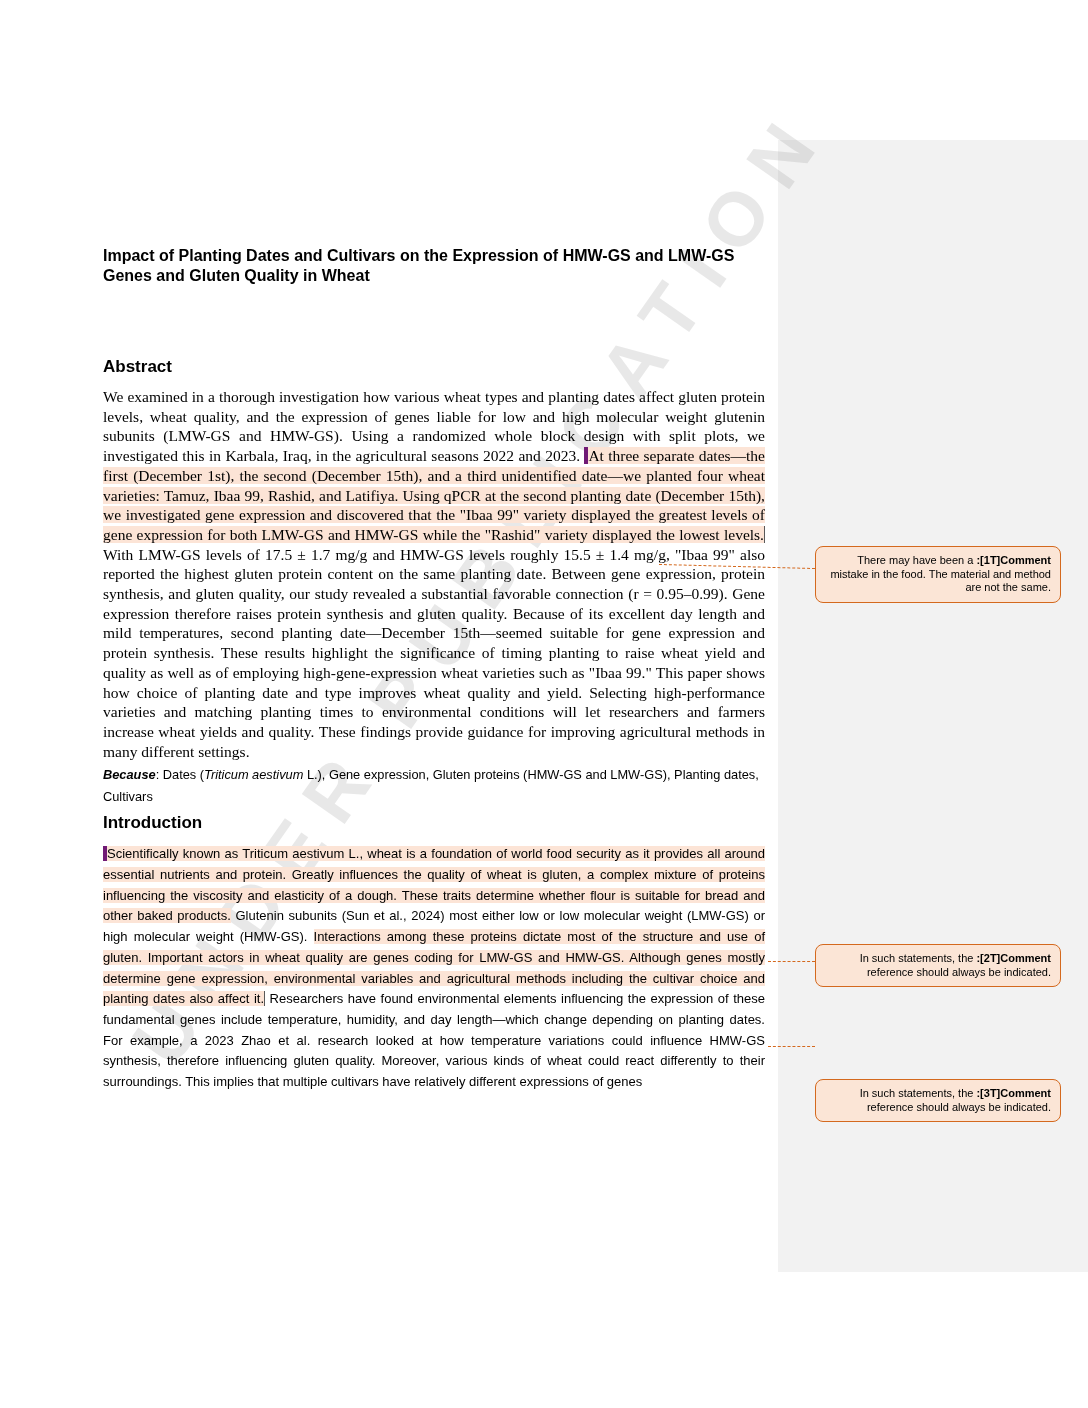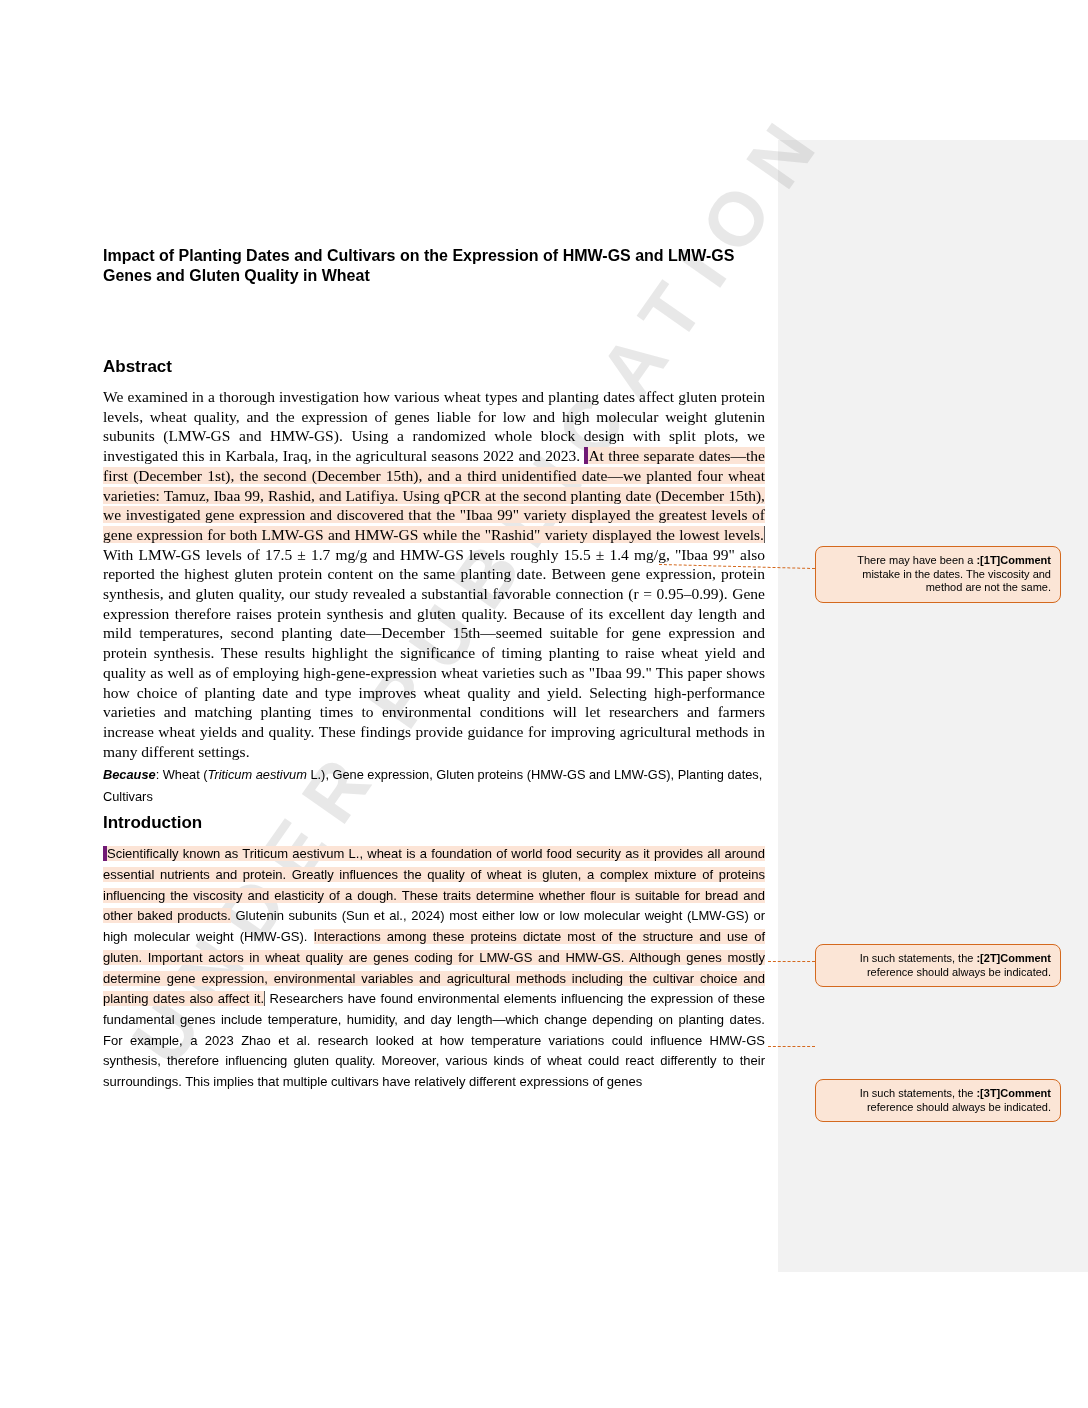--- a/index.html
+++ b/index.html
@@ -43,31 +43,31 @@
   <div class="watermark">UNDER PUBLICATION</div>
 
   <div class="content">
 
     <p class="doc-title">Impact of Planting Dates and Cultivars on the Expression of HMW-GS and LMW-GS Genes and Gluten Quality in Wheat</p>
 
     <p class="heading">Abstract</p>
 
     <p class="abstract"><span>We examined in a thorough investigation how various wheat types and planting dates affect gluten protein levels, wheat quality, and the expression of genes liable for low and high molecular weight glutenin subunits (LMW-GS and HMW-GS). Using a randomized whole block design with split plots, we investigated this in Karbala, Iraq, in the agricultural seasons 2022 and 2023. </span><span class="hl hl-start hl-endbar">At three separate dates—the first (December 1st), the second (December 15th), and a third unidentified date—we planted four wheat varieties: Tamuz, Ibaa 99, Rashid, and Latifiya. Using qPCR at the second planting date (December 15th), we investigated gene expression and discovered that the "Ibaa 99" variety displayed the greatest levels of gene expression for both LMW-GS and HMW-GS while the "Rashid" variety displayed the lowest levels.</span><span> With LMW-GS levels of 17.5 ± 1.7 mg/g and HMW-GS levels roughly 15.5 ± 1.4 mg/g, "Ibaa 99" also reported the highest gluten protein content on the same planting date. Between gene expression, protein synthesis, and gluten quality, our study revealed a substantial favorable connection (r = 0.95–0.99). Gene expression therefore raises protein synthesis and gluten quality. Because of its excellent day length and mild temperatures, second planting date—December 15th—seemed suitable for gene expression and protein synthesis. These results highlight the significance of timing planting to raise wheat yield and quality as well as of employing high-gene-expression wheat varieties such as "Ibaa 99." This paper shows how choice of planting date and type improves wheat quality and yield. Selecting high-performance varieties and matching planting times to environmental conditions will let researchers and farmers increase wheat yields and quality. These findings provide guidance for improving agricultural methods in many different settings.</span></p>
 
-    <p class="keywords"><span class="kw-label">Because</span><span>: Wheat (</span><span class="species">Triticum aestivum</span><span> L.), Gene expression, Gluten proteins (HMW-GS and LMW-GS), Planting dates, Cultivars</span></p>
+    <p class="keywords"><span class="kw-label">Because</span><span>: Dates (</span><span class="species">Triticum aestivum</span><span> L.), Gene expression, Gluten proteins (HMW-GS and LMW-GS), Planting dates, Cultivars</span></p>
 
     <p class="heading intro-h">Introduction</p>
 
     <p class="intro"><span class="hl hl-start">Scientifically known as Triticum aestivum L., wheat is a foundation of world food security as it provides all around essential nutrients and protein. Greatly influences the quality of wheat is gluten, a complex mixture of proteins influencing the viscosity and elasticity of a dough. These traits determine whether flour is suitable for bread and other baked products.</span><span> Glutenin subunits (Sun et al., 2024) most either low or low molecular weight (LMW-GS) or high molecular weight (HMW-GS). </span><span class="hl hl-endbar">Interactions among these proteins dictate most of the structure and use of gluten. Important actors in wheat quality are genes coding for LMW-GS and HMW-GS. Although genes mostly determine gene expression, environmental variables and agricultural methods including the cultivar choice and planting dates also affect it.</span><span> Researchers have found environmental elements influencing the expression of these fundamental genes include temperature, humidity, and day length—which change depending on planting dates. For example, a 2023 Zhao et al. research looked at how temperature variations could influence HMW-GS synthesis, therefore influencing gluten quality. Moreover, various kinds of wheat could react differently to their surroundings. This implies that multiple cultivars have relatively different expressions of genes</span></p>
 
   </div>
 
   <div class="connector conn1"></div>
   <div class="connector conn2"></div>
   <div class="connector conn3"></div>
 
-  <div class="comment c1"><span>There may have been a </span><b>:[1T]Comment</b><br><span>mistake in the dates. The viscosity and method are not the same.</span></div>
+  <div class="comment c1"><span>There may have been a </span><b>:[1T]Comment</b><br><span>mistake in the food. The material and method are not the same.</span></div>
 
   <div class="comment c2"><span>In such statements, the </span><b>:[2T]Comment</b><br><span>reference should always be indicated.</span></div>
 
   <div class="comment c3"><span>In such statements, the </span><b>:[3T]Comment</b><br><span>reference should always be indicated.</span></div>
 
 </div>
 
 </body></html>

